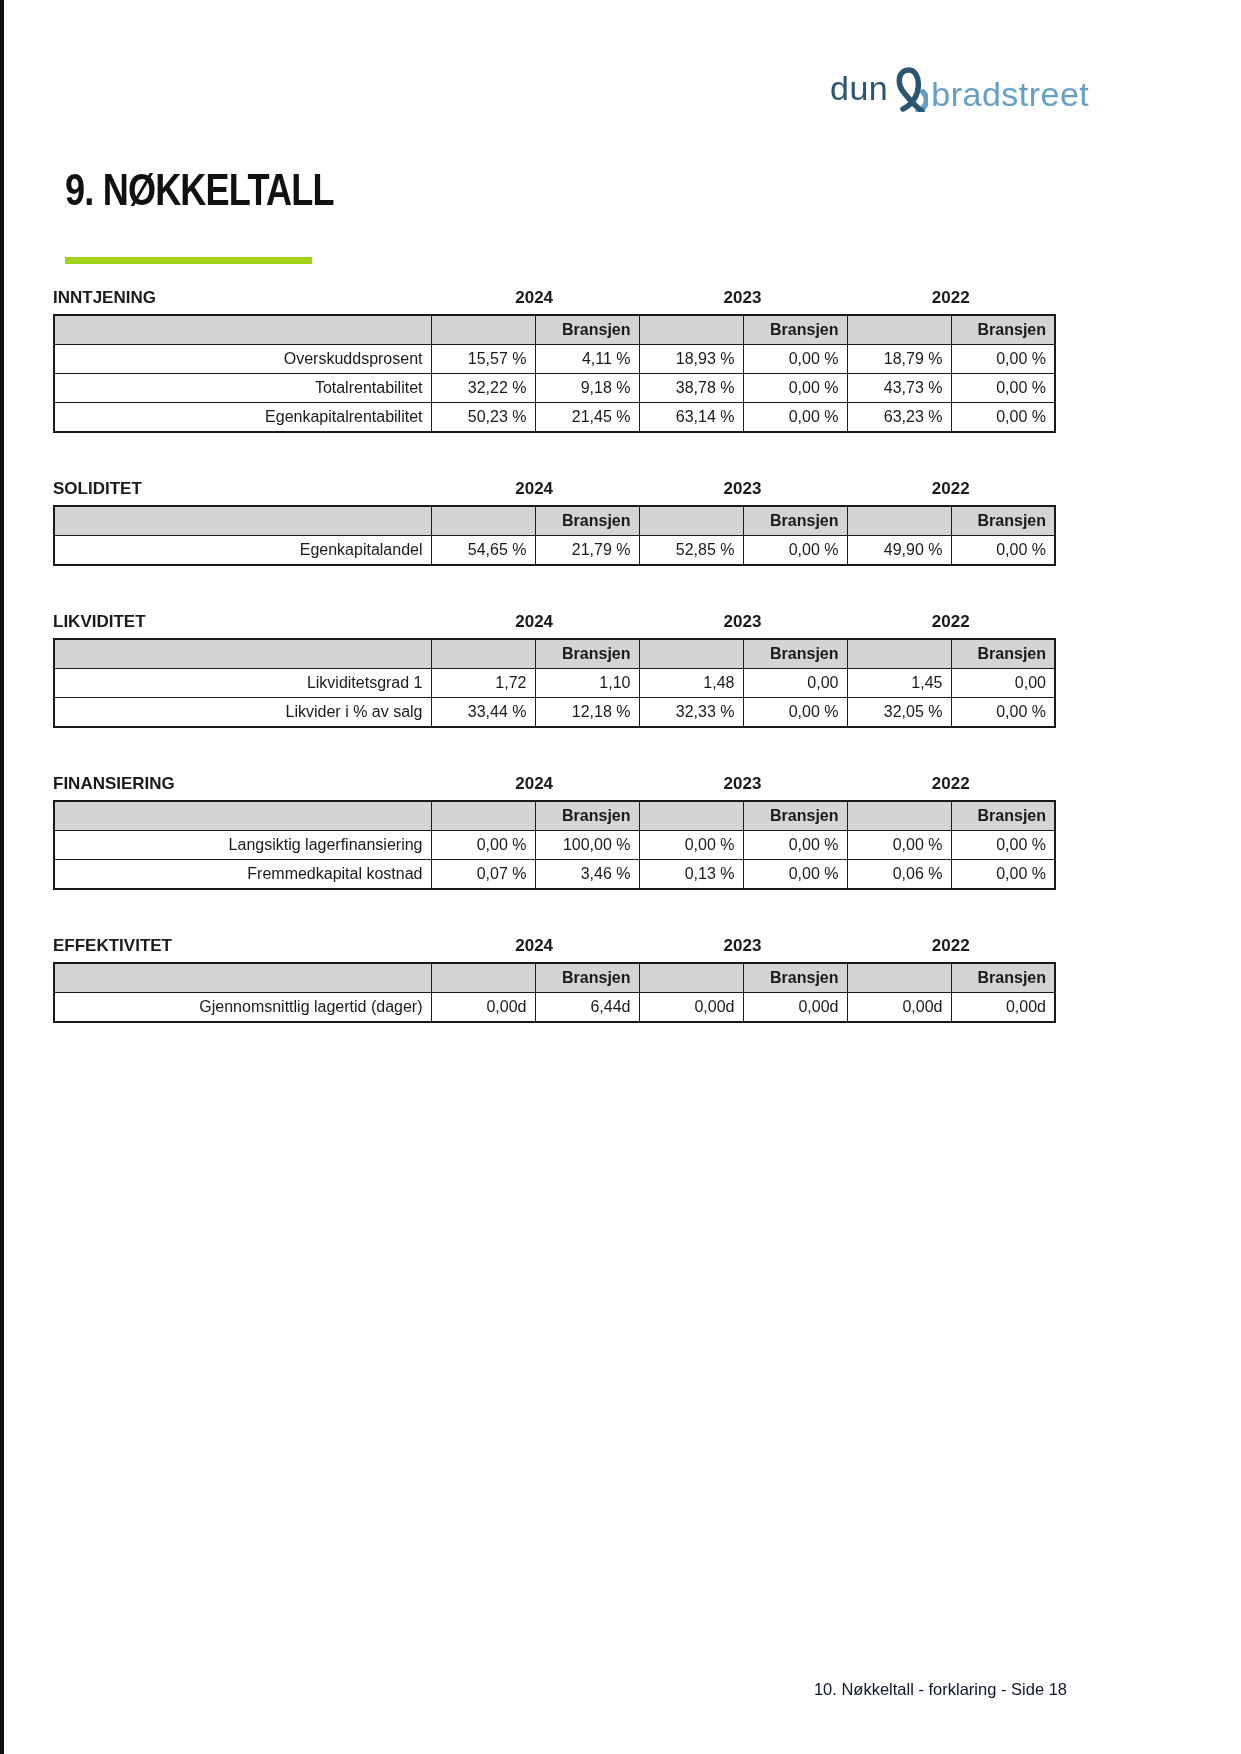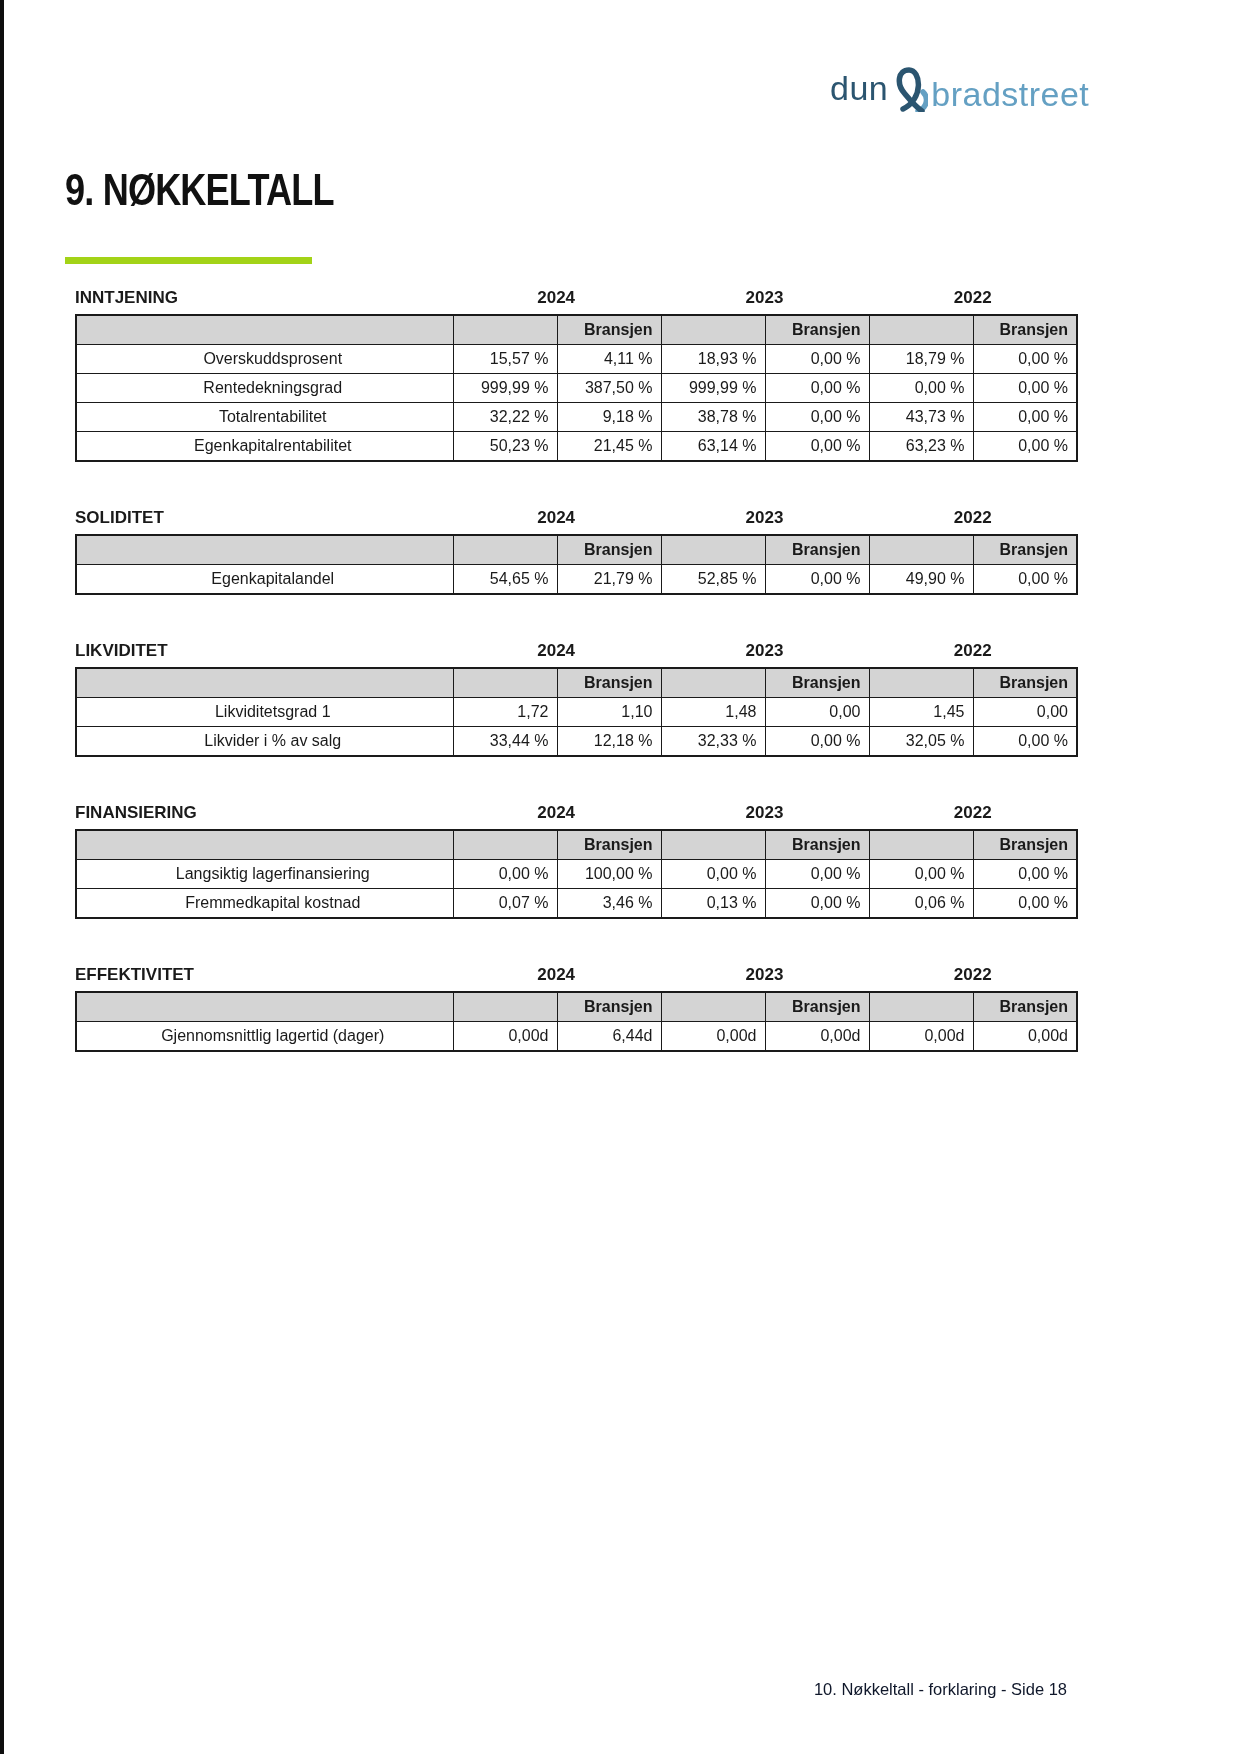--- a/index.html
+++ b/index.html
@@ -32,21 +32,21 @@
     font-size:44px; line-height:44px; font-weight:900; letter-spacing:-1px;
     color:#111; transform:scaleX(0.82); transform-origin:left center;
     white-space:nowrap;
   }
   .accent-bar {
     position:absolute; left:65px; top:257px;
     width:247px; height:7px;
   }
 
   
-  .sections { position:absolute; left:75px; top:288px; width:1002px; }
+  .sections { position:absolute; left:53px; top:288px; width:1002px; }
   .section { margin-bottom:46px; }
   .sec-head {
     display:grid;
     grid-template-columns:377px repeat(6, 104.17px);
     align-items:end;
     font-weight:bold; font-size:17px;
     margin-bottom:6px;
   }
   .sec-title { grid-column:1; }
   .yr { text-align:center; }
@@ -67,21 +67,21 @@
     height:21px;
     padding:3px 8px 4px 5px;
     overflow:hidden; white-space:nowrap;
   }
   table.kft thead td, table.kft thead th {
     background:#d4d4d4;
     font-weight:bold;
     text-align:right;
     padding-left:12px;
   }
-  table.kft td.lbl { text-align:center;padding-left:24px; }
+  table.kft td.lbl { text-align:right;padding-left:24px; }
   table.kft td.val { text-align:right; }
 
   .footer {
     position:absolute; left:65px; top:1680px; width:1002px;
     text-align:right; font-size:16.5px; color:#0f172a;
   }
 </style>
 </head>
 <body>
 
@@ -135,29 +135,20 @@
             <tr>
               <td class="lbl">Overskuddsprosent</td>
               <td class="val">15,57 %</td>
               <td class="val">4,11 %</td>
               <td class="val">18,93 %</td>
               <td class="val">0,00 %</td>
               <td class="val">18,79 %</td>
               <td class="val">0,00 %</td>
             </tr>
             <tr>
-              <td class="lbl">Rentedekningsgrad</td>
-              <td class="val">999,99 %</td>
-              <td class="val">387,50 %</td>
-              <td class="val">999,99 %</td>
-              <td class="val">0,00 %</td>
-              <td class="val">0,00 %</td>
-              <td class="val">0,00 %</td>
-            </tr>
-            <tr>
               <td class="lbl">Totalrentabilitet</td>
               <td class="val">32,22 %</td>
               <td class="val">9,18 %</td>
               <td class="val">38,78 %</td>
               <td class="val">0,00 %</td>
               <td class="val">43,73 %</td>
               <td class="val">0,00 %</td>
             </tr>
             <tr>
               <td class="lbl">Egenkapitalrentabilitet</td>

